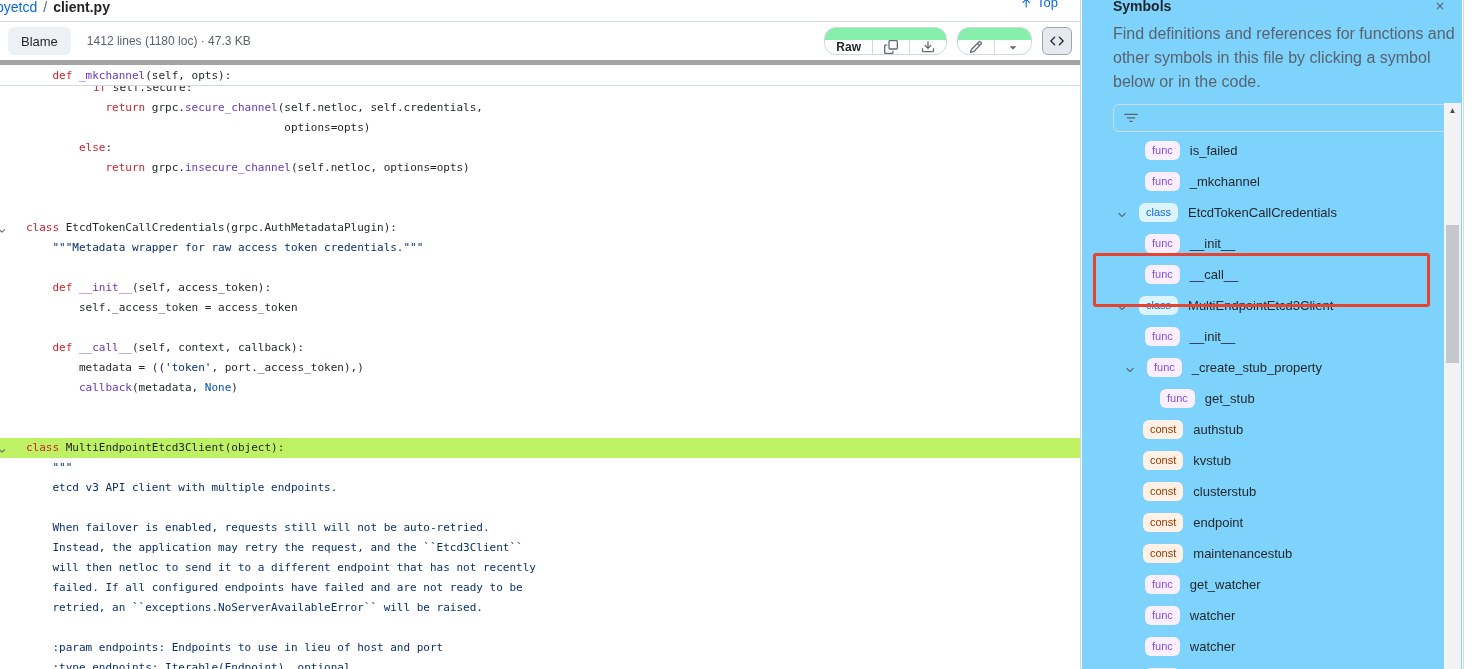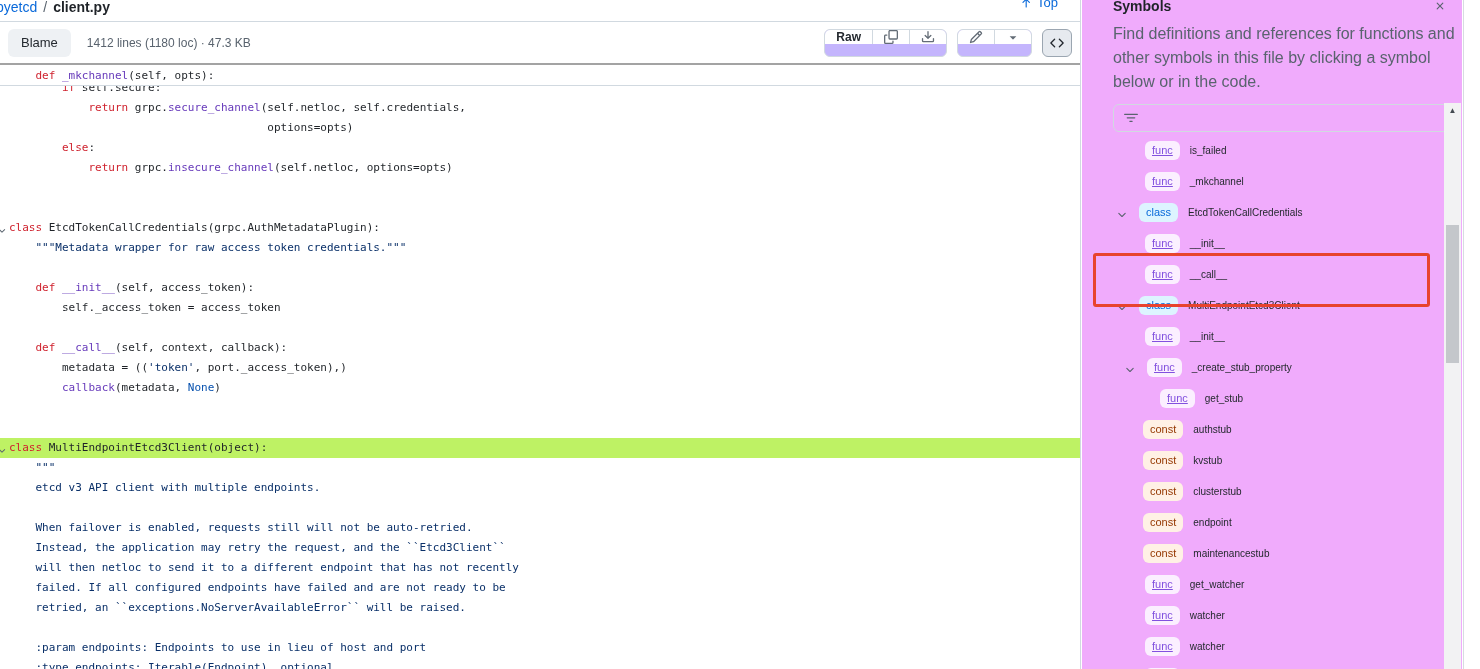--- a/index.html
+++ b/index.html
@@ -15,79 +15,79 @@
   .bc-inner { display:flex; align-items:center; margin-top:-4px; padding-left:0;
               font-size:14px; height:22px; }
   .bc-repo { color:#0969da; margin-left:-4px; cursor:pointer; }
   .bc-sep  { color:#59636e; margin:0 6px; }
   .bc-file { font-weight:600; color:#1f2328; }
   .top-link { position:absolute; right:22px; top:-5px; display:flex; align-items:center;
               gap:5px; color:#0969da; font-size:13px; cursor:pointer; }
   .top-link svg { width:12px; height:12px; fill:#0969da; }
 
   .file-header { height:43px; display:flex; align-items:center; padding:0 8px;
-                 border-bottom:2px solid #a3a3a3; background:#fff; }
+                 border-bottom:5px solid #a3a3a3; background:#fff; }
   .blame-btn { background:#eef1f4; border-radius:6px; height:28px; padding:0 13px;
                display:flex; align-items:center; font-size:13px; font-weight:500;
                color:#24292f; cursor:pointer; }
   .file-info { margin-left:16px; font-size:12px; color:#59636e; }
   .fh-spacer { flex:1; }
-  .btn-group { display:flex; align-items:flex-start; border:1px solid #d1d9e0;
-               border-radius:6px; height:28px; overflow:hidden; background:#c4b5fd; }
+  .btn-group { display:flex; align-items:flex-end; border:1px solid #d1d9e0;
+               border-radius:12px; height:28px; overflow:hidden; background:#86efac; }
   .btn-group + .btn-group, .btn-group + .icon-btn-solo { margin-left:10px; }
   .bg-btn { display:flex; align-items:center; justify-content:center; padding:0 11px;
             font-size:12px; font-weight:600; color:#24292f; cursor:pointer; background:#fff; }
   .bg-btn + .bg-btn { border-left:1px solid #d1d9e0; }
   .bg-btn svg { width:14px; height:14px; fill:#636c76; }
   .icon-btn-solo { width:30px; height:28px; border:1px solid #9ba6b1; background:#e6eaef;
                    border-radius:6px; display:flex; align-items:center; justify-content:center;
                    cursor:pointer; }
   .icon-btn-solo svg { width:14px; height:14px; fill:#24292f; }
 
   .code-area { position:relative; font-family:"DejaVu Sans Mono","Liberation Mono",monospace;
                font-size:11px; }
-  .code-line { position:relative; height:20px; line-height:20px; padding-left:9px;
+  .code-line { position:relative; height:20px; line-height:20px; padding-left:26px;
                white-space:pre; }
   .code-line.sticky { height:21px; line-height:21px; border-bottom:1px solid #d1d9e0;
                       background:#fff; }
-  .code-line.clipped { height:12px; overflow:hidden; }
+  .code-line.clipped { height:12px; overflow:hidden;margin-left:14px; }
   .code-line.clipped .tok { position:relative; top:-8px; }
   .code-line.hl { background:#bef264; }
   .tok-k { color:#cf222e; } .tok-fn { color:#6639ba; } .tok-s { color:#0a3069; }
   .tok-c { color:#0550ae;text-align:right; } .tok-p { color:#1f2328; }
   .gutter-chev { position:absolute; left:-3px; top:5px; width:10px; height:10px; cursor:pointer; }
   .gutter-chev svg { width:10px; height:10px; fill:#59636e; }
 
   
   .symbols-panel { position:absolute; left:1082px; top:0; width:380px; height:669px;
-                   background:#f0abfc; }
+                   background:#7dd3fc; }
   .sp-head { padding:0 14px 0 31px; }
   .sp-title-row { display:flex; align-items:center; justify-content:space-between;
                   margin-top:-2px; }
   .sp-title { font-size:14px; font-weight:600; color:#1f2328; }
   .sp-close { width:16px; height:16px; cursor:pointer; display:flex; align-items:center;
               justify-content:center; }
   .sp-close svg { width:12px; height:12px; fill:#59636e; }
   .sp-desc { margin-top:8px; font-size:16px; line-height:1.5; color:#59636e; width:347px; }
   .sp-filter { margin-top:10px; width:347px; height:28px; border:1px solid #d1d9e0;
                border-radius:6px; display:flex; align-items:center; padding:0 10px; gap:8px; }
   .sp-filter svg { width:14px; height:14px; fill:#59636e; flex:none; }
   .sp-filter input { border:none; outline:none; font-size:13px; width:100%;
                      font-family:"Liberation Sans",sans-serif; color:#1f2328; }
   .sp-filter input::placeholder { color:#6e7985; }
 
   .symbols-list { margin-top:3px; }
   .sym-row { height:31px; display:flex; align-items:center; cursor:pointer; }
   .sym-chev { width:12px; height:12px; margin-right:11px; flex:none; }
   .sym-chev svg { width:12px; height:12px; fill:#59636e; }
   .badge { font-size:11px; border-radius:6px; padding:2px 7px; line-height:1.3; }
-  .b-func  { background:#fbefff; color:#8250df;text-decoration:underline; }
+  .b-func  { background:#fbefff; color:#8250df; }
   .b-class { background:#ddf4ff; color:#0969da; }
   .b-const { background:#fff1e5; color:#953800; }
-  .sym-name { margin-left:10px; font-size:10px; color:#24292e; }
+  .sym-name { margin-left:10px; font-size:13px; color:#24292e; }
 
   
   .panel-scrollbar { position:absolute; left:362px; top:103px; width:17px; height:566px;
                      background:#f2f2f3; }
   .psb-up { height:15px; display:flex; align-items:center; justify-content:center;
             font-size:8px; color:#444a51; cursor:pointer; }
   .psb-thumb { position:absolute; left:2px; top:122px; width:13px; height:138px;
                background:#c4c7cb; cursor:pointer; }
 
   

